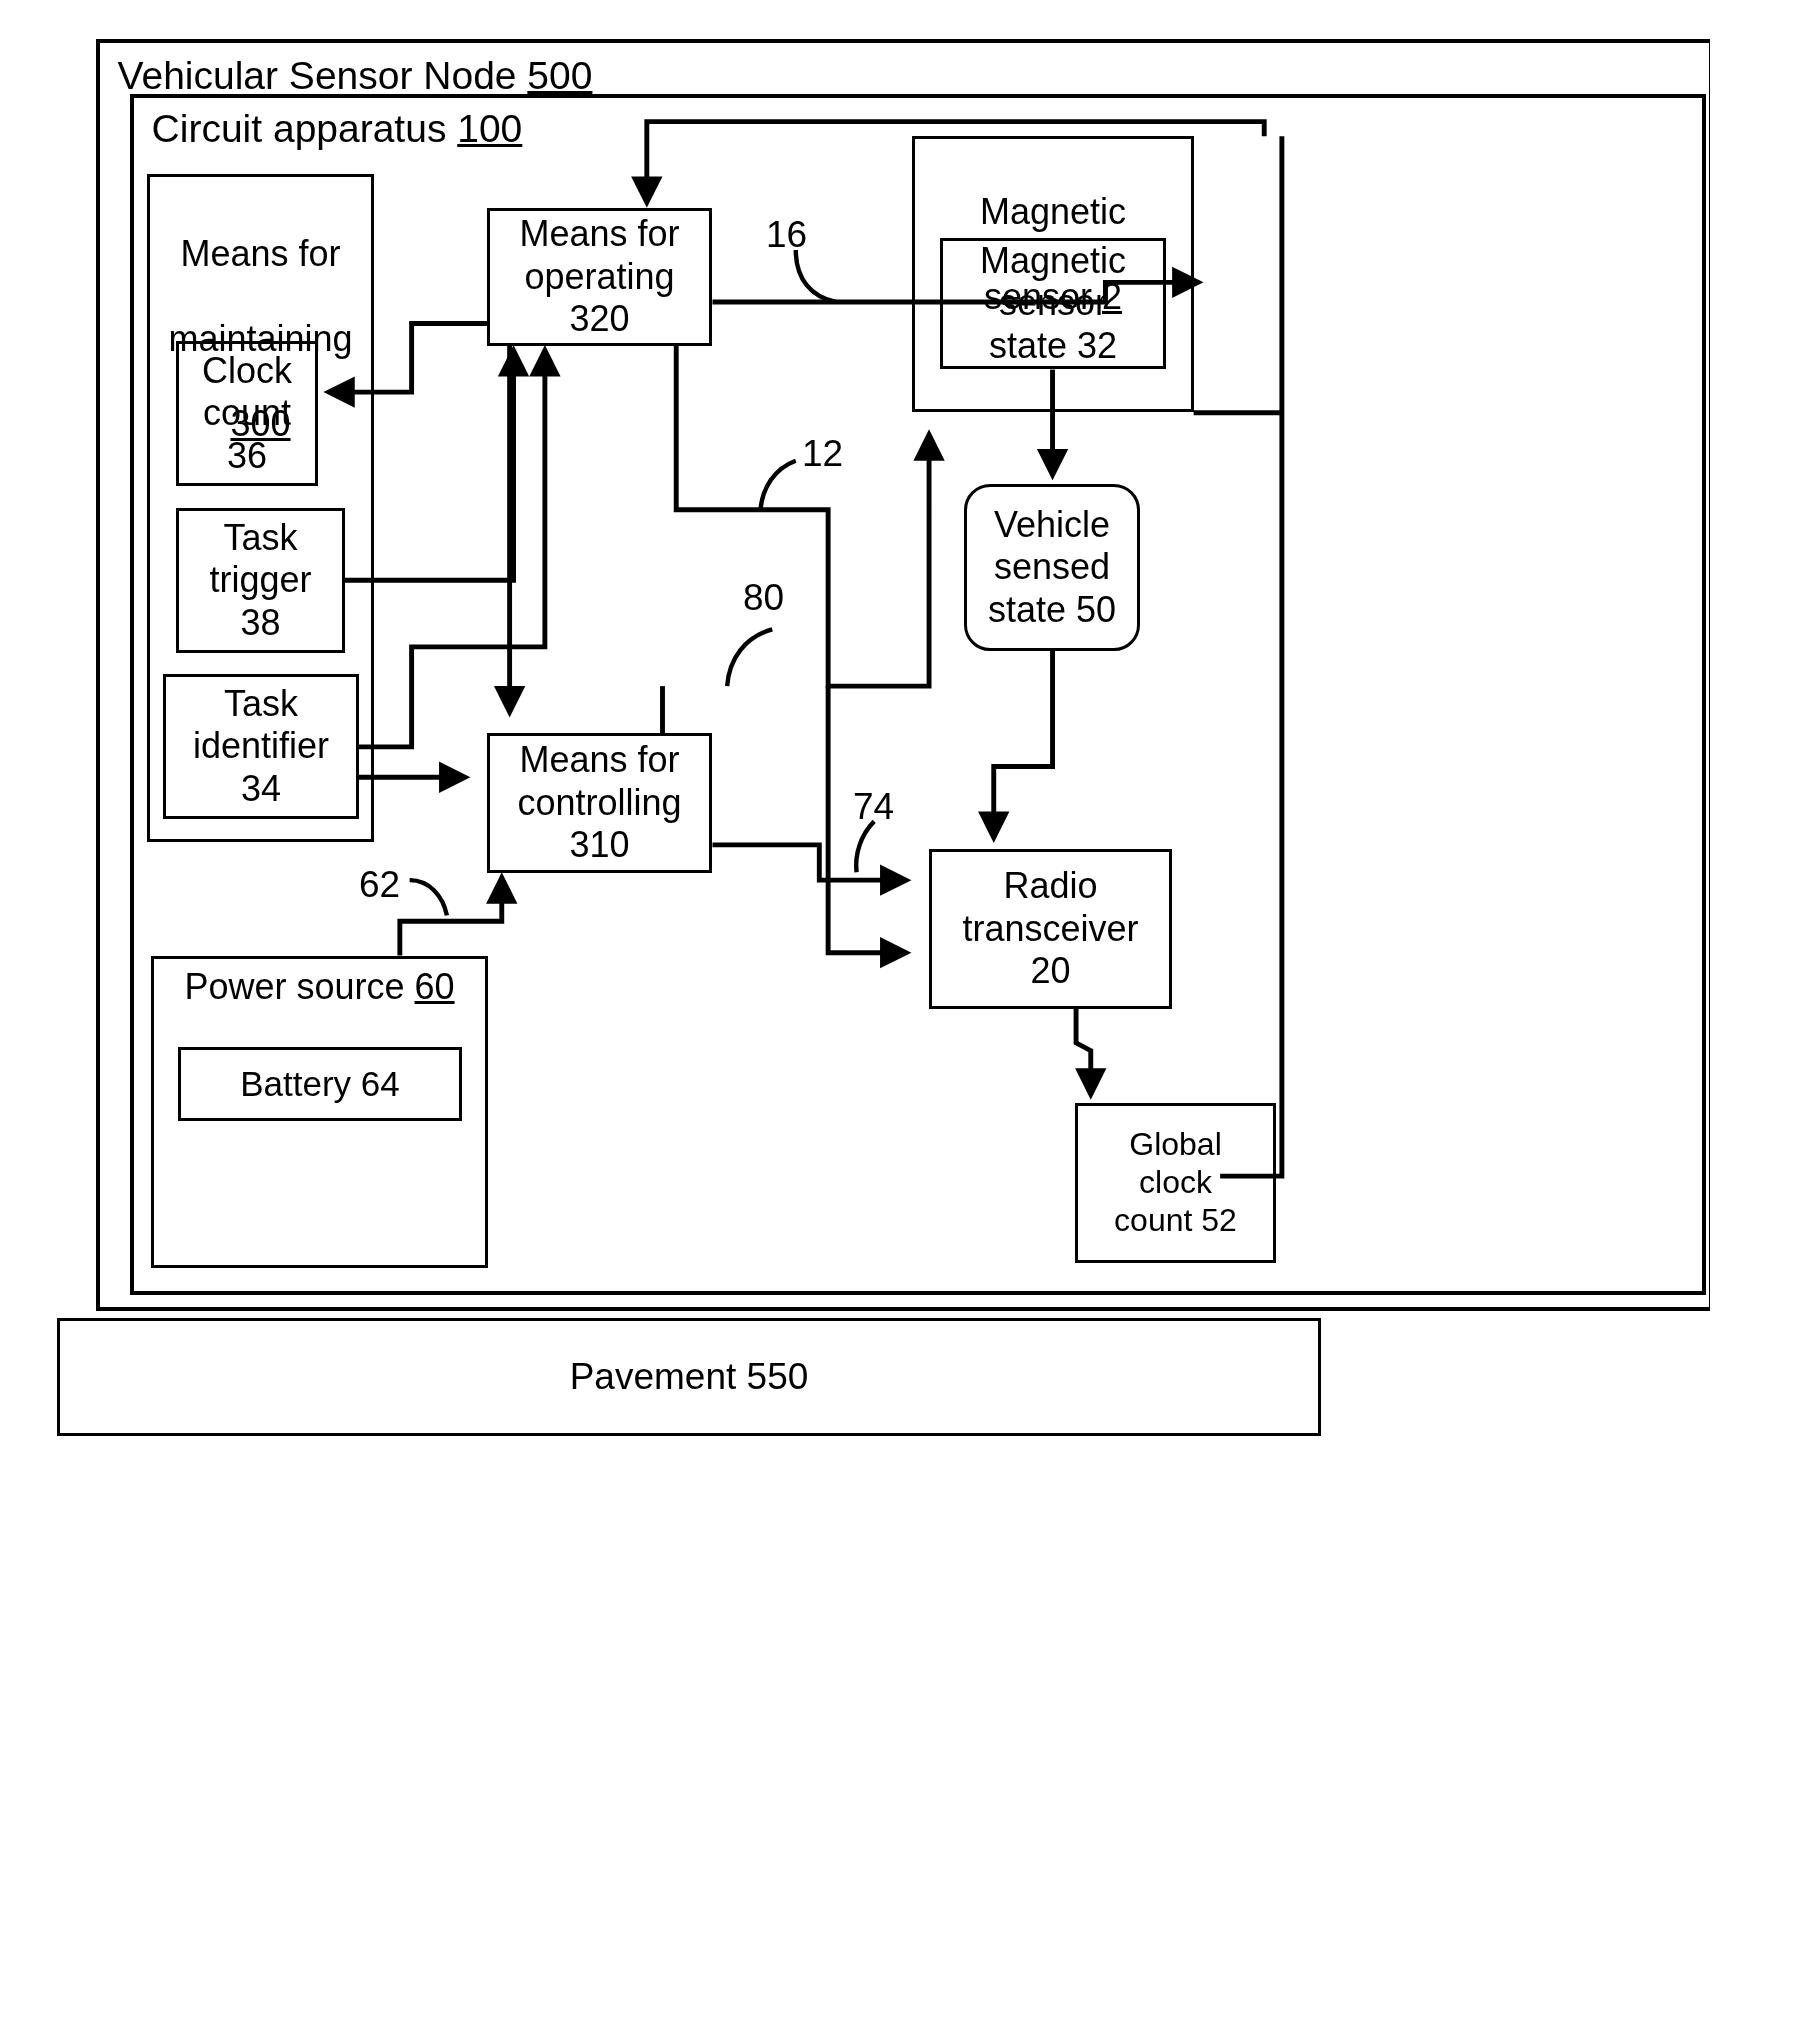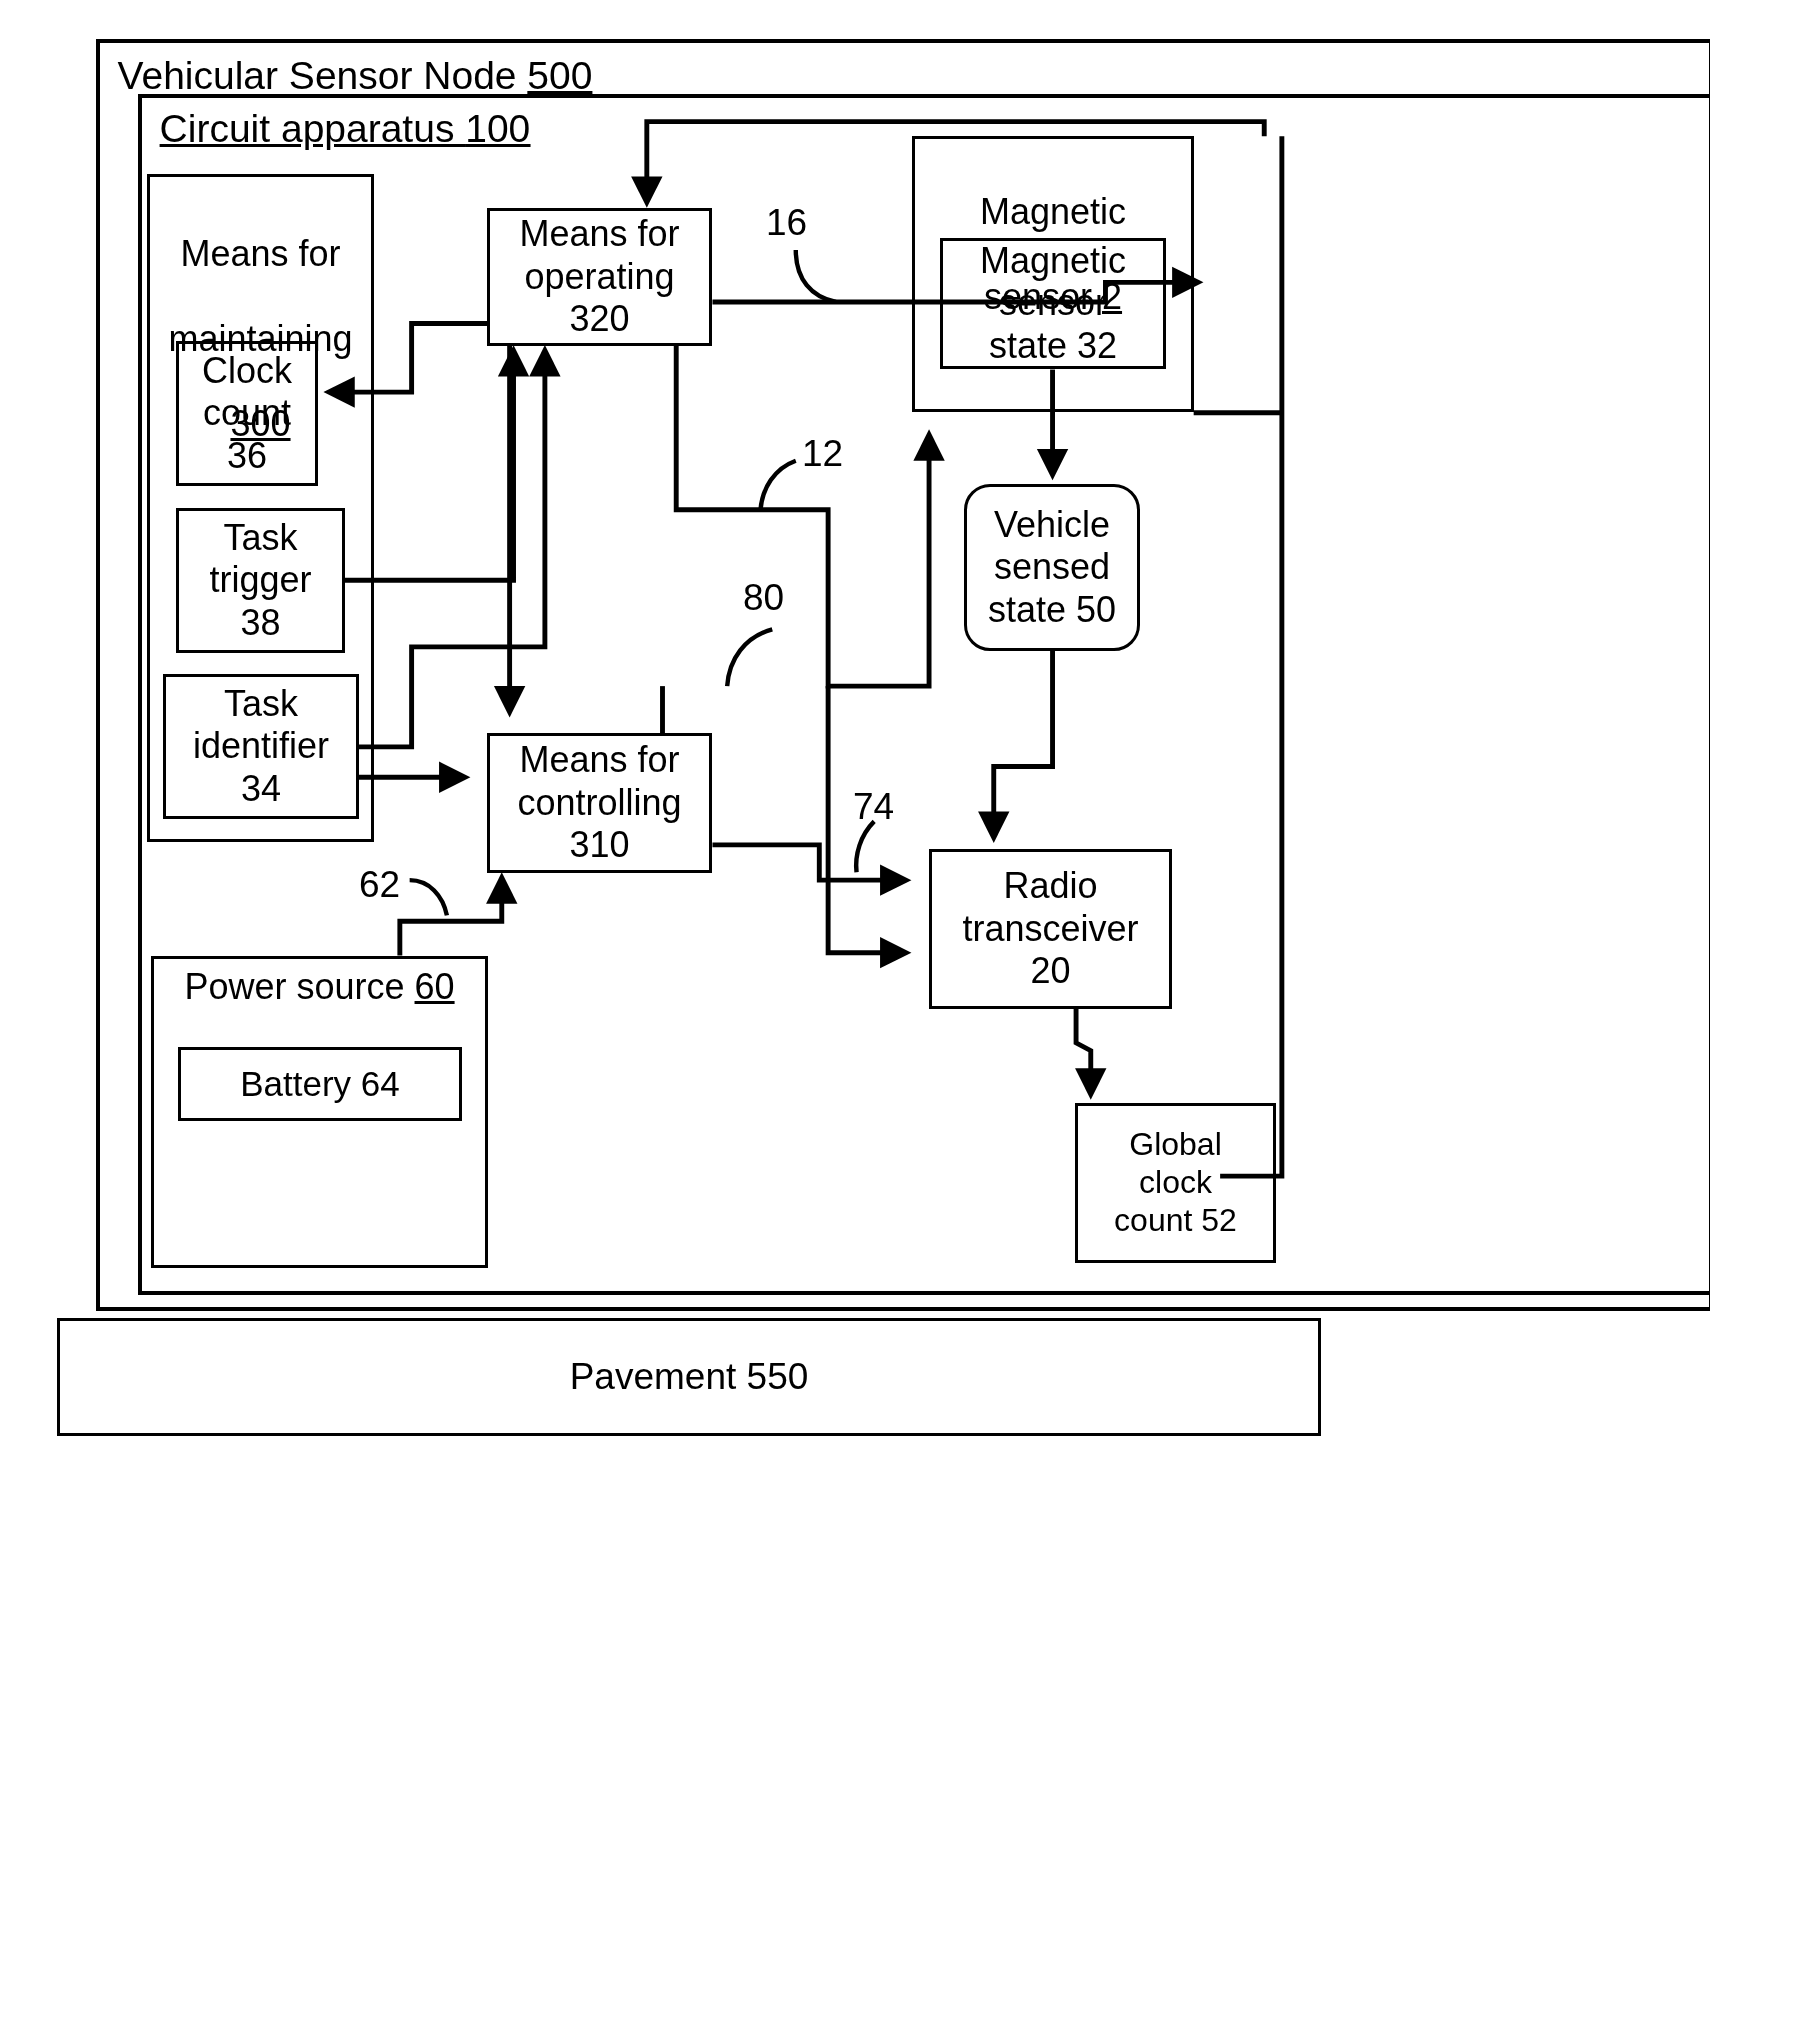--- a/index.html
+++ b/index.html
@@ -43,26 +43,25 @@
 
   
   #node-frame {
     left: 96px; top: 39px;
     width: 1617px; height: 1272px;
     border-width: 4.9px;
     padding: 9.8px 0 0 17.6px;
     font-size: 39px;
   }
   #circuit-frame {
-    left: 138px; top: 94px;
+    left: 130px; top: 94px;
     width: 1576px; height: 1201px;
     border-width: 4.9px;
     padding: 7.8px 0 0 17.6px;
     font-size: 39px;
-    text-decoration: underline;
   }
   #pavement-frame {
     left: 57px; top: 1318px;
     width: 1264px; height: 118px;
     border-width: 3.9px;
     font-size: 37px;
   }
 
   
   #means-maintaining {
@@ -103,21 +102,21 @@
   #vehicle-sensed-state  { left: 964px; top: 484px; width: 176px; height: 167px; font-size: 36px; border-radius: 26px; }
   #radio-transceiver     { left: 929px; top: 849px; width: 243px; height: 160px; font-size: 36px; }
   #global-clock-count    { left: 1075px; top: 1103px; width: 201px; height: 160px; font-size: 32px; }
 
   
   .ref {
     position: absolute;
     font-size: 37px;
     line-height: 1;
   }
-  #ref-16 { left: 766px; top: 204px; }
+  #ref-16 { left: 766px; top: 216px; }
   #ref-12 { left: 802px; top: 435px; }
   #ref-80 { left: 743px; top: 579px; }
   #ref-74 { left: 853px; top: 788px; }
   #ref-62 { left: 359px; top: 866px; }
 
   
   #wires {
     position: absolute;
     left: 0; top: 0;
     width: 1815px; height: 2021px;

